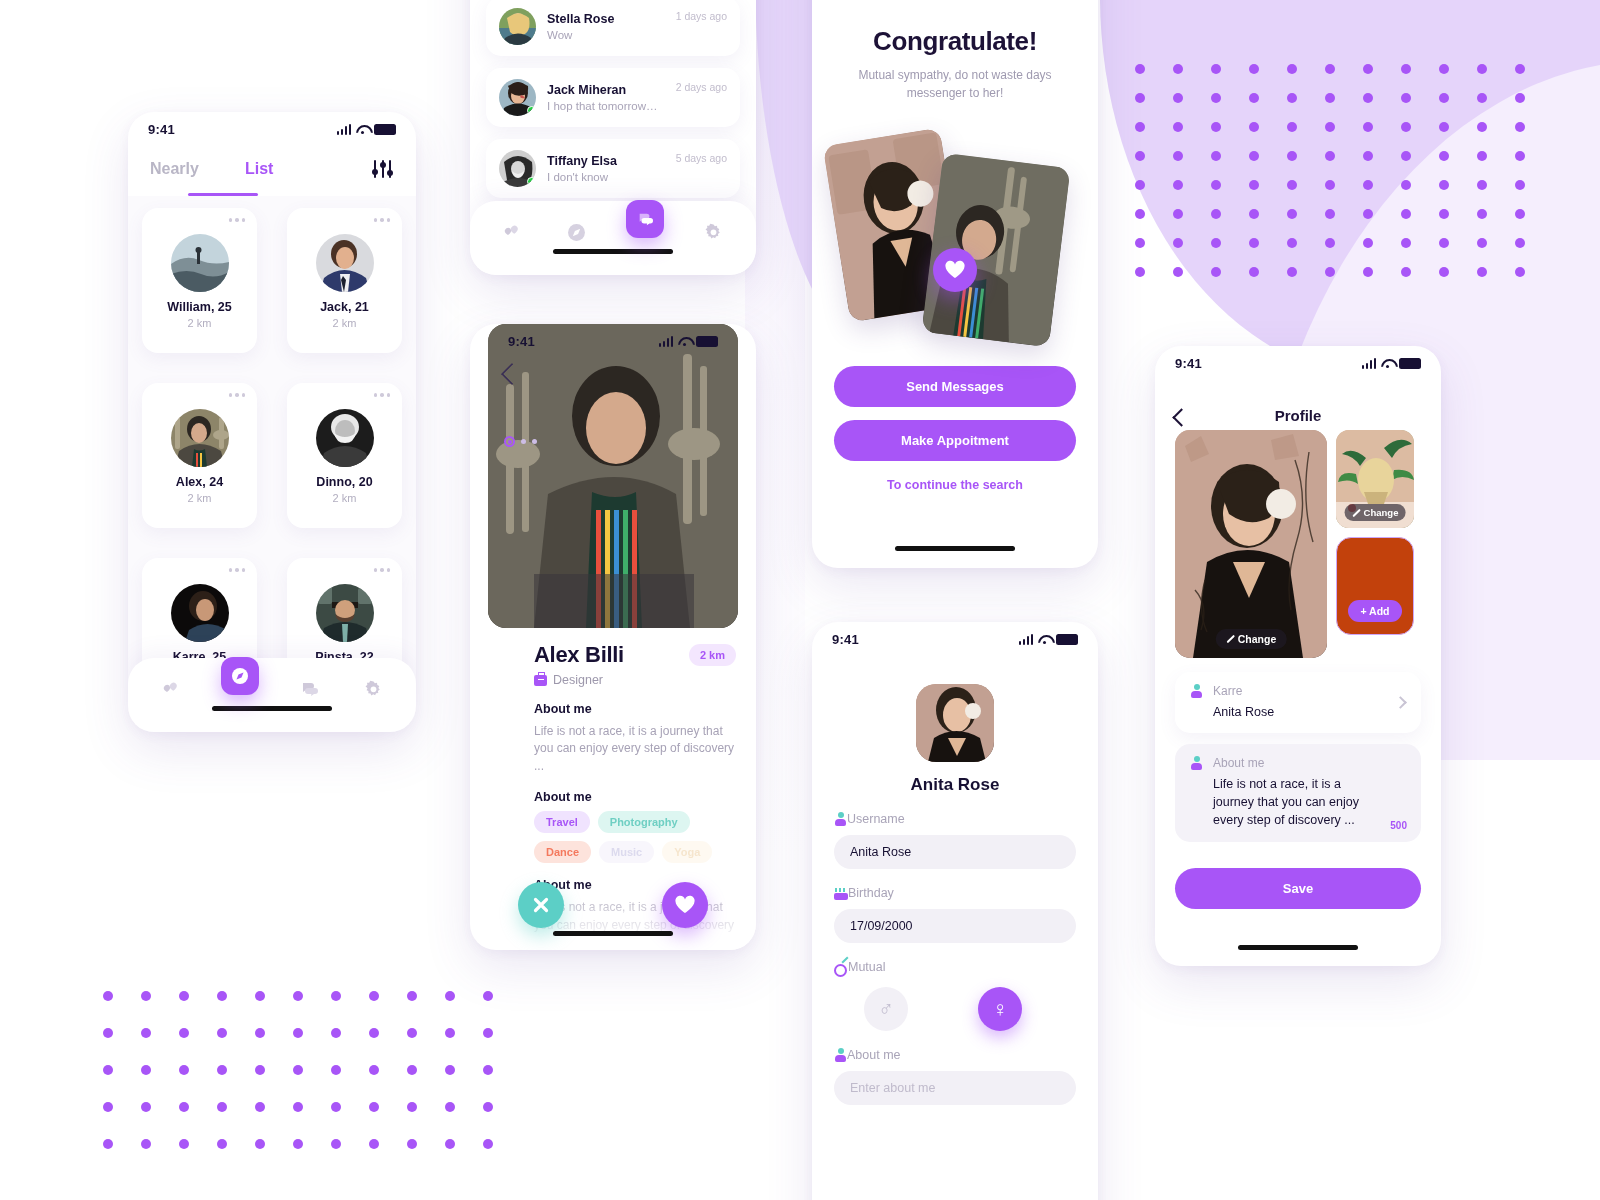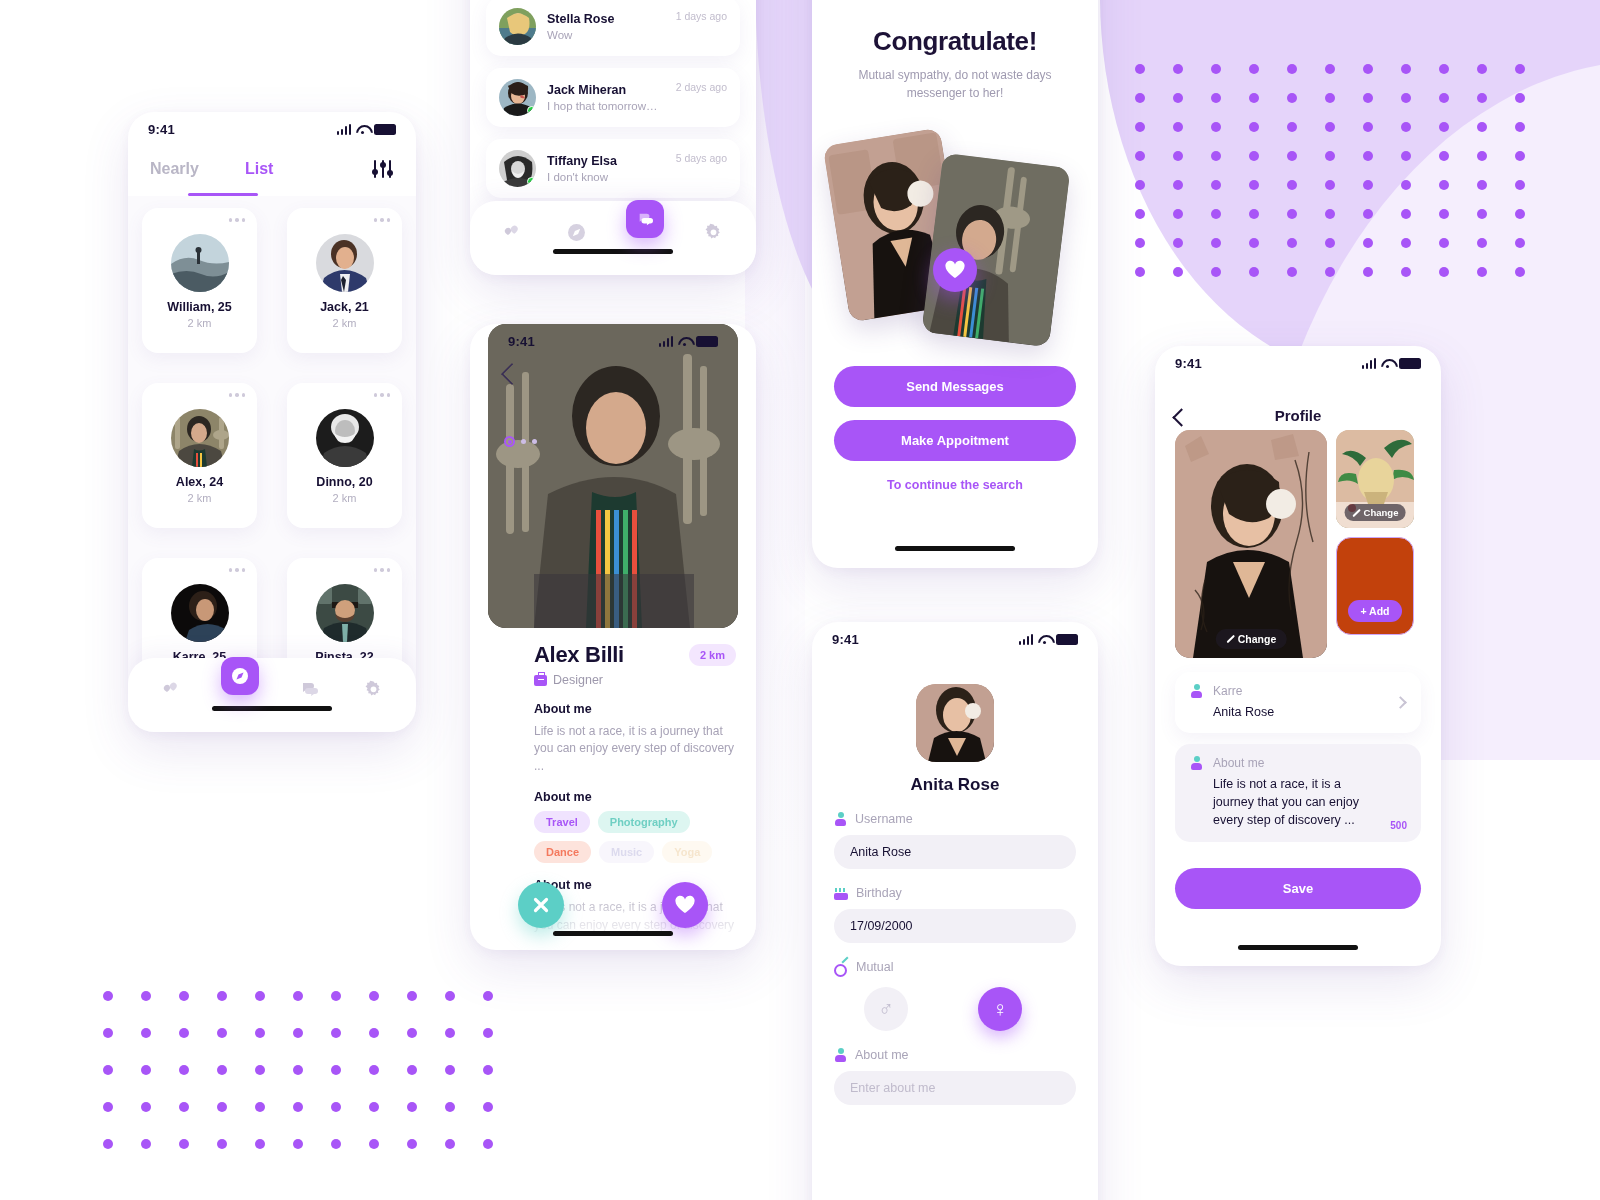--- a/index.html
+++ b/index.html
@@ -175,21 +175,21 @@
   .btn-pill + .btn-pill{ margin-top:13px; }
   .link-c{ text-align:center; color:#a855f7; font-size:12.5px; font-weight:bold; margin-top:17px; }
 
   
   #phone-edit{ left:812px; top:622px; width:286px; height:640px; }
   .edit-body{ padding:10px 22px 0; }
   .ed-ava{ width:78px;height:78px;border-radius:20px;margin:18px auto 0;overflow:hidden;
            background:linear-gradient(150deg,#c9a493 0%,#8a6959 50%,#33262a 100%); }
   .ed-name{ text-align:center; font-size:17px; font-weight:bold; color:#171033; margin-top:13px; }
   .fld{ margin-top:17px; }
-  .fld-lab{ display:flex; align-items:center; gap:8px; font-size:12.5px; color:#a9a4b8; }
+  .fld-lab{ display:flex; align-items:center; font-size:12.5px; color:#a9a4b8; }
   .fld-in{ margin-top:9px; background:#f2f0f6; border-radius:18px; height:34px;
            display:flex; align-items:center; padding:0 16px; font-size:12.5px; color:#171033; }
   .fld-in.ph{ color:#c0bbcc; }
   .genders{ display:flex; gap:70px; margin-top:13px; padding-left:30px; }
   .g-btn{ width:44px;height:44px;border-radius:50%; display:flex;align-items:center;justify-content:center;
           background:#f2f0f6; color:#c3bed0; font-size:21px; }
   .g-btn.sel{ background:#a855f7; color:#fff; box-shadow:0 7px 16px rgba(168,85,247,.42); }
 
   
   .ic-person{ width:13px;height:14px;position:relative; display:inline-block; }

